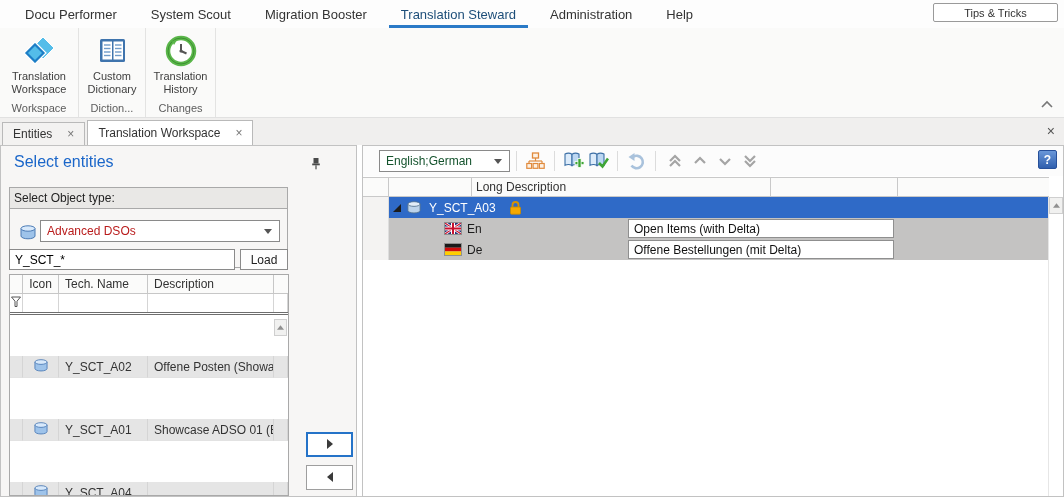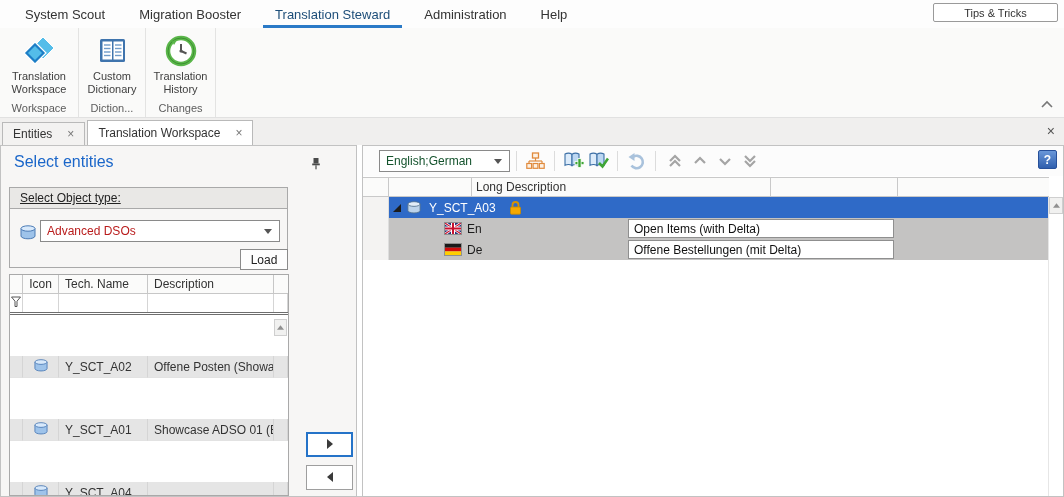--- a/index.html
+++ b/index.html
@@ -27,21 +27,21 @@
   .tabstrip { position:absolute; top:118px; left:0; right:0; height:27px; background:#f0efee; display:flex; align-items:flex-end; padding-left:2px; }
   .tab { display:flex; align-items:center; height:23px; padding:0 10px; border:1px solid #b9b9b9; border-bottom:none; background:#f3f2f1; font-size:12px; color:#333; margin-right:2px; white-space:nowrap;text-align:right; }
   .tab.active { background:#fff; height:25px; }
   .tab-close { margin-left:15px; color:#777; font-size:12px; line-height:1; }
   .strip-close { position:absolute; right:9px; top:6px; color:#555; font-size:14px; line-height:1; }
   
   .left-panel { position:absolute; top:145px; left:0; width:357px; height:352px; background:#f7f6f5; border:1px solid #c2c2c2; }
   .lp-title { position:absolute; left:13px; top:7px; font-size:16px; color:#1a66c9; }
   .lp-pin { position:absolute; left:309px; top:10px; }
   .lp-groupbox { position:absolute; left:8px; top:41px; width:279px; height:81px; border:1px solid #a9a9a9; background:#f7f6f5; }
-  .lp-gb-header { height:21px; background:#e9e8e6; border-bottom:1px solid #a9a9a9; font-size:12px; color:#222; line-height:20px; padding-left:10px;text-decoration:underline; }
+  .lp-gb-header { height:21px; background:#e9e8e6; border-bottom:1px solid #a9a9a9; font-size:12px; color:#222; line-height:20px; padding-left:4px; }
   .lp-gb-body { position:relative; height:57px; }
   .db-icon-left { position:absolute; left:9px; top:16px; }
   .lp-combo { position:absolute; left:30px; top:11px; width:240px; height:22px; border:1px solid #8a8a8a; background:#fff; font-size:12px; color:#b91c1c; display:flex; align-items:center; padding-left:6px; }
   .combo-arrow { position:absolute; right:7px; top:8px; width:0; height:0; border-left:4px solid transparent; border-right:4px solid transparent; border-top:5px solid #555; }
   .lp-search { position:absolute; left:8px; top:103px; width:226px; height:21px; border:1px solid #8a8a8a; font-size:12px; padding-left:5px; font-family:inherit; background:#fff; }
   .lp-load { position:absolute; left:239px; top:103px; width:48px; height:21px; border:1px solid #8a8a8a; background:#fdfdfd; font-size:12px; color:#222; display:flex; align-items:center; justify-content:center; }
   .lp-table { position:absolute; left:8px; top:128px; width:280px; bottom:0; border:1px solid #a9a9a9; background:#fff; overflow:hidden; }
   .lt-hrow { display:flex; height:19px; background:#fbfbfa; }
   .lt-cell { border-right:1px solid #c7c7c7; font-size:12px; color:#333; padding-left:6px; display:flex; align-items:center; overflow:hidden; white-space:nowrap; }
   .lt-hrow .lt-cell { border-bottom:1px solid #c7c7c7; }
@@ -81,20 +81,21 @@
   .lang-input { position:absolute; left:239px; top:1px; width:266px; height:19px; border:1px solid #8f8f8f; background:#fff; font-size:12px; color:#111; padding-left:5px; font-family:inherit; }
   .rp-scroll { position:absolute; top:51px; right:0; width:15px; bottom:0; border-left:1px solid #e6e6e6; background:#fff; }
   .rp-scroll-up { height:17px; background:#f1f1f0; border:1px solid #cfcfcf; display:flex; align-items:center; justify-content:center; }
 </style>
 </head>
 <body>
 
 <div id="app">
 
   <div class="menubar">
+    <div class="menu-item">Docu Performer</div>
     <div class="menu-item">System Scout</div>
     <div class="menu-item">Migration Booster</div>
     <div class="menu-item active">Translation Steward</div>
     <div class="menu-item">Administration</div>
     <div class="menu-item">Help</div>
   </div>
   <div class="tips-btn">Tips &amp; Tricks</div>
 
   <div class="ribbon">
     <div class="rgroup g1">
@@ -187,20 +188,21 @@
             <ellipse cx="9" cy="3.5" rx="7" ry="2.7" fill="#d8e9fb" stroke="#4a7ab5" stroke-width="1"></ellipse>
           </svg>
         </span>
         <div class="lp-combo">
           <span>Advanced DSOs</span>
           <span class="combo-arrow"></span>
         </div>
       </div>
     </div>
 
+    <input class="lp-search" value="Y_SCT_*" style="">
     <div class="lp-load">Load</div>
 
     <div class="lp-table">
       <div class="lt-hrow">
         <div class="lt-cell w0"></div>
         <div class="lt-cell w1">Icon</div>
         <div class="lt-cell w2">Tech. Name</div>
         <div class="lt-cell w3">Description</div>
         <div class="lt-cell w4"></div>
       </div>

